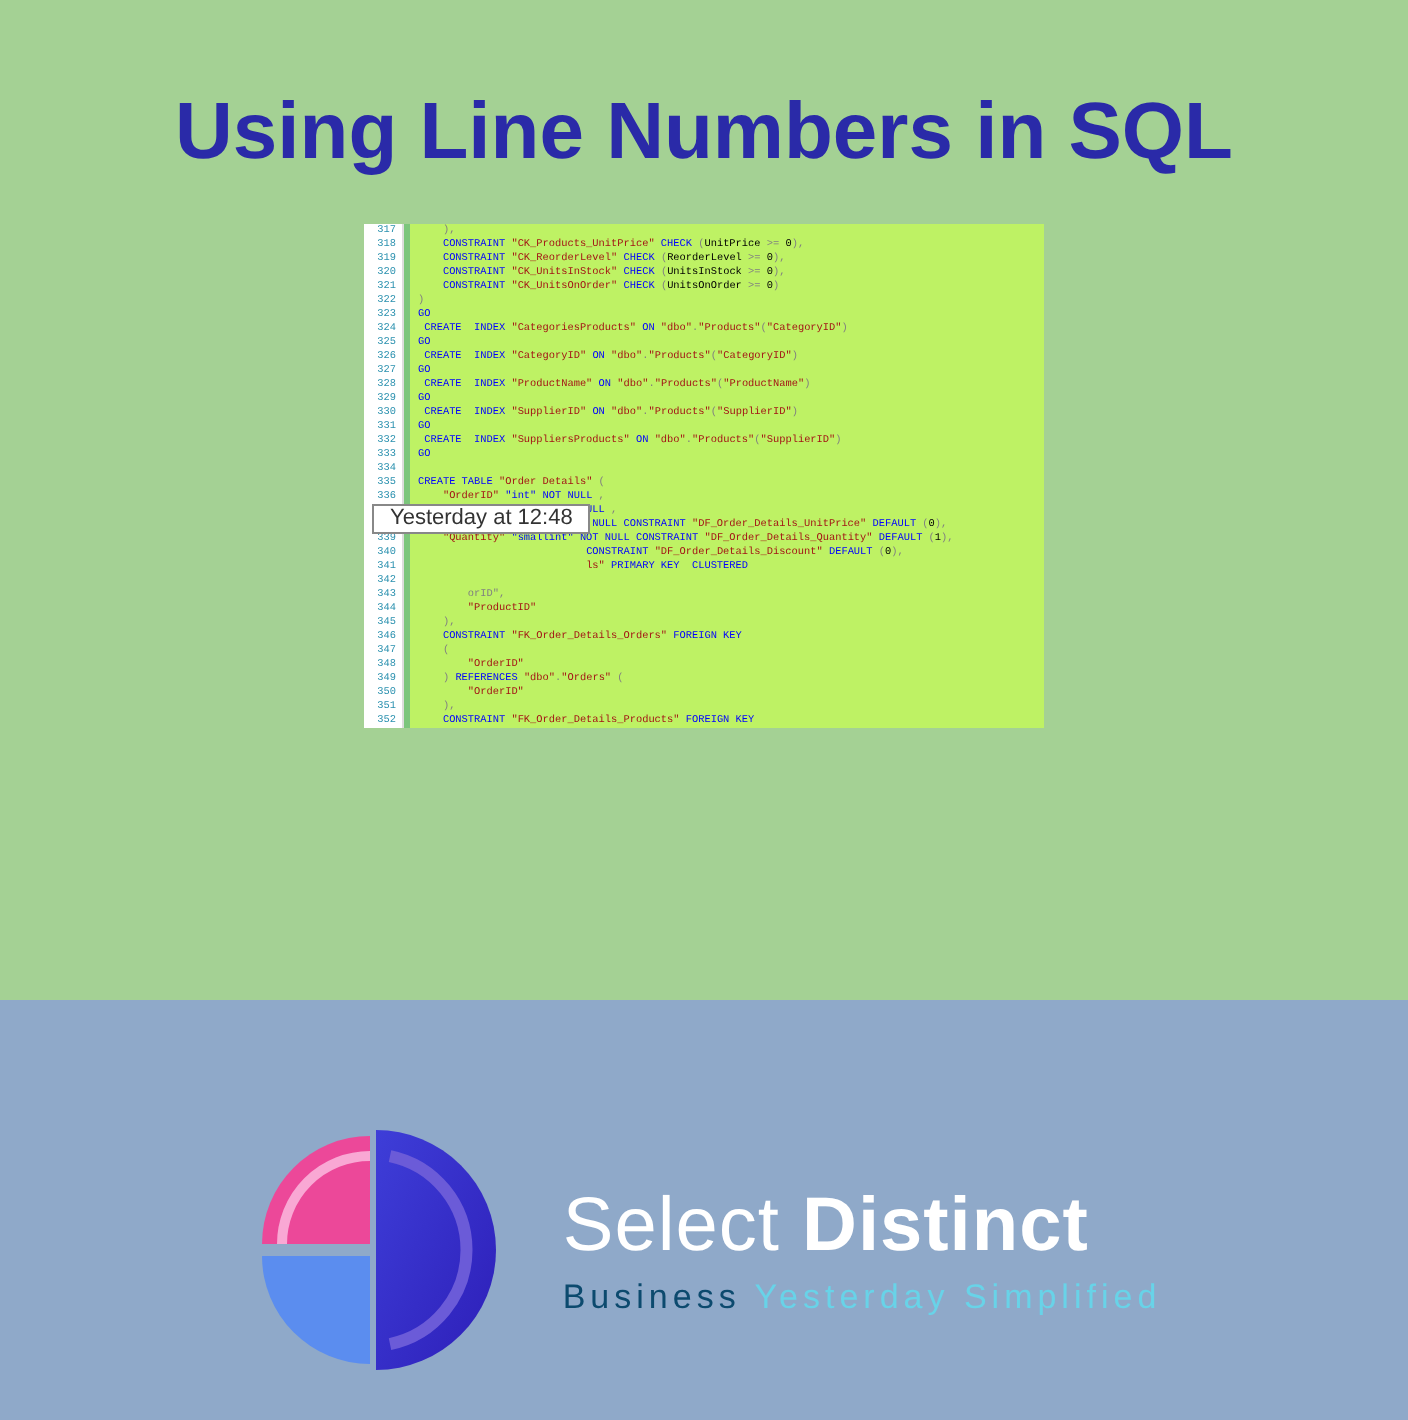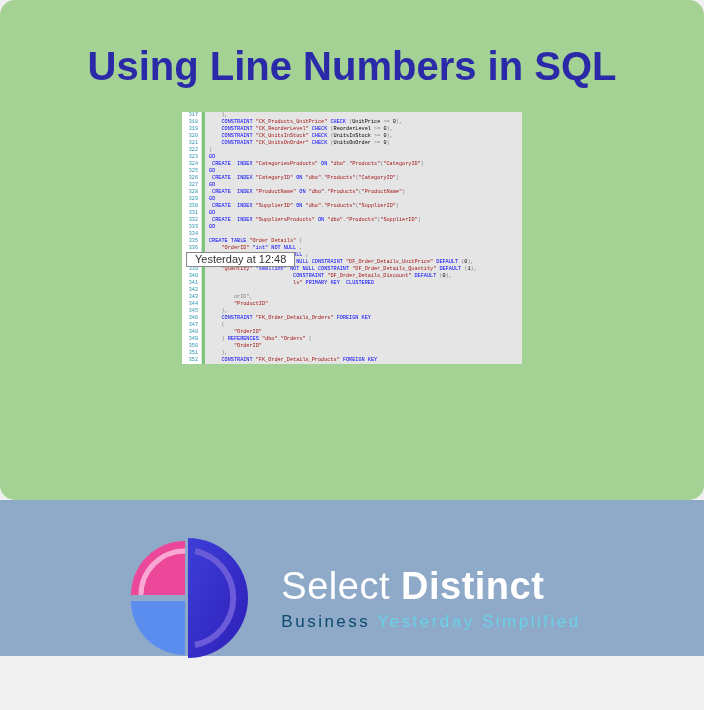--- a/index.html
+++ b/index.html
@@ -14,34 +14,33 @@
     width: 704px;
     height: 710px;
     display: flex;
     flex-direction: column;
   }
   .top-section {
     background: #a4d194;
     height: 500px;
     padding-top: 40px;
     position: relative;
-    border-radius: 15px;
   }
   .title {
     color: #2a2aa8;
     font-size: 40px;
     font-weight: 600;
     text-align: center;
     line-height: 1.3;
     margin-bottom: 20px;
   }
   .code-window {
     width: 340px;
     height: 252px;
-    background: #e5e5e5;
+    background: #bef264;
     margin: 0 auto;
     position: relative;
     overflow: hidden;
     font-family: Consolas, "Courier New", monospace;
     font-size: 5.2px;
     line-height: 7px;
   }
   .code-body {
     display: flex;
     height: 100%;
@@ -79,21 +78,21 @@
     top: 140px;
     background: #fff;
     border: 1px solid #888;
     padding: 3px 8px;
     font-family: "Segoe UI", Arial, sans-serif;
     font-size: 11px;
     color: #333;
   }
   .bottom-section {
     background: #8fa9c9;
-    height: 156px;
+    height: 210px;
     padding-top: 40px;
     display: flex;
     align-items: center;
     justify-content: center;
     gap: 28px;
   }
   .logo-mark {
     width: 130px;
     height: 130px;
     position: relative;

